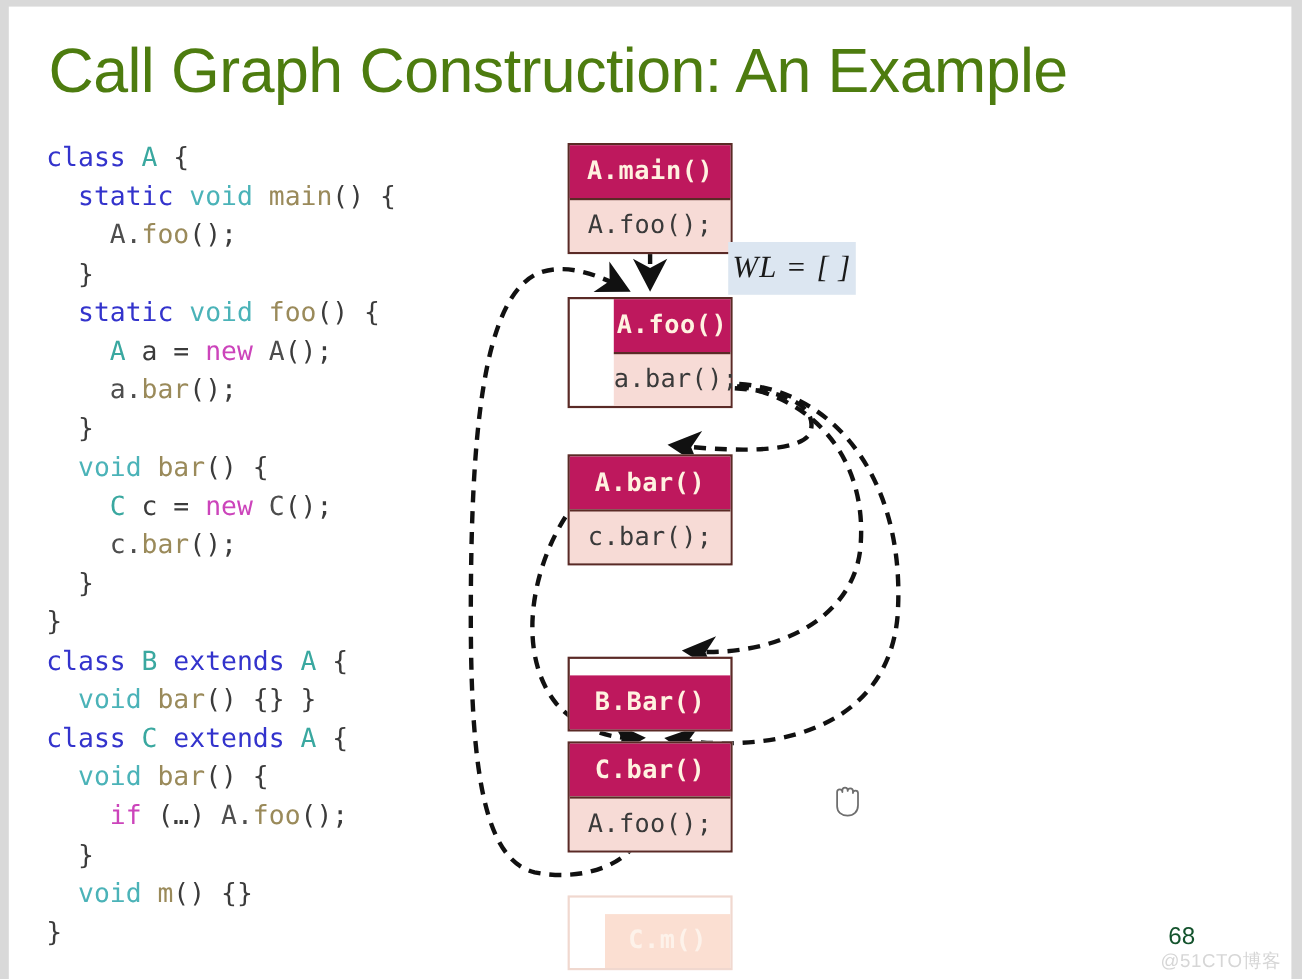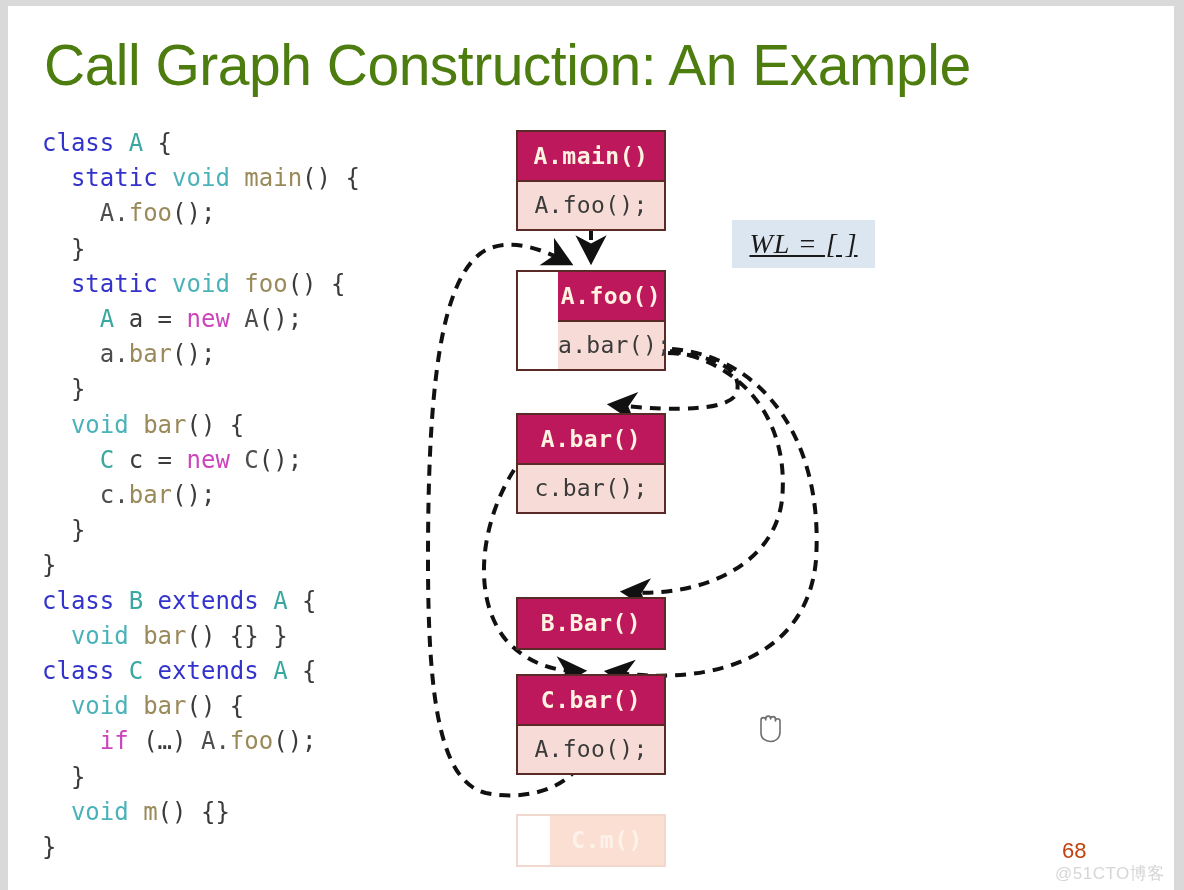--- a/index.html
+++ b/index.html
@@ -90,60 +90,59 @@
     height: 47px;
     line-height: 47px;
     background: #F7DBD6;
     color: #3a3a3a;
     font-family: "DejaVu Sans Mono", "Liberation Mono", monospace;
     font-size: 23px;
     text-align: center;
     border-top: 2.5px solid #5a2a26;
     letter-spacing: 0.3px;
   }
-  .node.hdr-only .hdr { height: 49px; line-height: 49px; }
+  .node.hdr-only .hdr { height: 49px; line-height: 49px; margin-top: 15px; }
 
   
   .node.ghost {
     border-color: #f0d8cf;
     opacity: 1;
     padding-left: 32px;
   }
   .node.ghost .hdr {
     background: #FBDFD2;
     color: #FDF2EA;
   }
 
   
   #wl-box {
     position: absolute;
-    left: 732px;
+    left: 662px;
     top: 220px;
-    width: 143px;
+    width: 116px;
     height: 48px;
     background: #DCE6F1;
     display: flex;
     align-items: center;
     justify-content: center;
     font-family: "Liberation Serif", "DejaVu Serif", serif;
     font-style: italic;
     font-size: 28px;
     color: #1a1a1a;
     letter-spacing: 1px;
-    text-decoration: underline;
   }
 
   
   #pageno {
     position: absolute;
     left: 1062px;
     top: 838px;
     font-family: "Liberation Sans", sans-serif;
     font-size: 22px;
-    color: #c2410c;
+    color: #14532d;
   }
   #watermark {
     position: absolute;
     left: 1055px;
     top: 862px;
     font-family: Liberation Sans, sans-serif;
     font-size: 17px;
     color: #d6d6d6;
     letter-spacing: 0.5px;
     white-space: nowrap;

